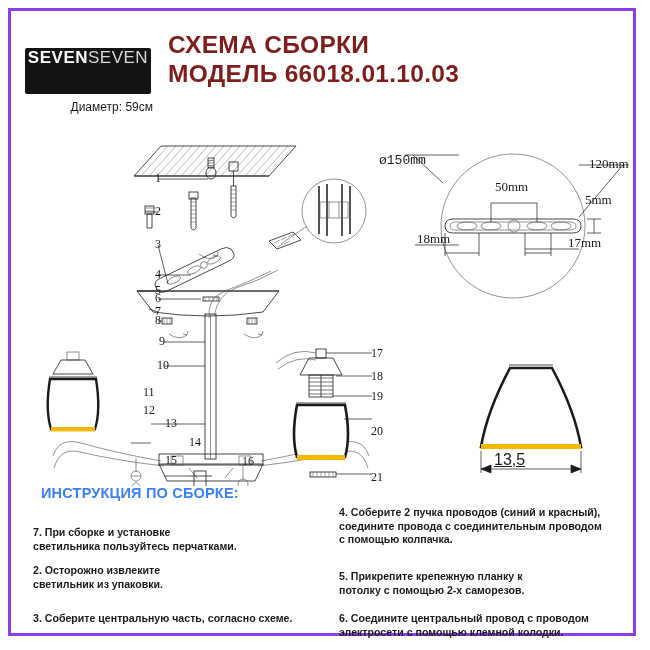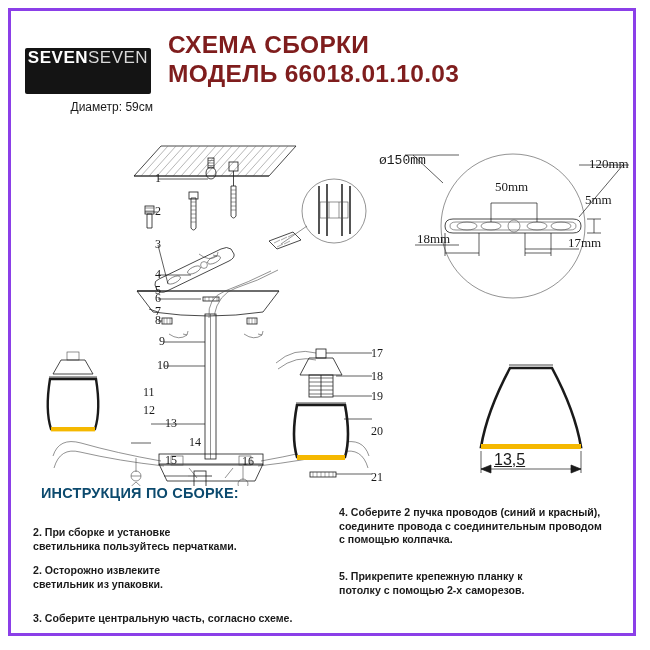--- a/index.html
+++ b/index.html
@@ -44,21 +44,21 @@
     font-size:12px;color:#1a1a1a;
   }
   .dim{
     position:absolute;font-family:"Liberation Serif", serif;
     font-size:13px;color:#1a1a1a;
   }
 
   
   .instr-title{
     position:absolute;left:30px;top:474px;
-    font-size:14.5px;font-weight:bold;color:#0c4a6e;letter-spacing:.2px;
+    font-size:14.5px;font-weight:bold;color:#3b82f6;letter-spacing:.2px;
   }
   .instr{
     position:absolute;font-size:10.6px;color:#1a1a1a;line-height:13.6px;
     font-weight:bold;
   }
   .col-l{left:22px;width:290px;}
   .col-r{left:328px;width:300px;}
 
   svg{display:block;}
   .ln{stroke:#1a1a1a;stroke-width:.8;fill:none;}
@@ -414,26 +414,28 @@
       <line x1="120" y1="100" x2="120" y2="122"></line>
       <line x1="20" y1="118" x2="120" y2="118"></line>
       <path d="M20 118 L30 114 L30 122 Z" fill="#1a1a1a"></path>
       <path d="M120 118 L110 114 L110 122 Z" fill="#1a1a1a"></path>
     </g>
   </svg>
   <div style="position:absolute;left:483px;top:440px;font-size:16px;color:#1a1a1a;text-decoration:underline;">13,5</div>
 
   <div class="instr-title">ИНСТРУКЦИЯ ПО СБОРКЕ:</div>
 
-  <div class="instr col-l" style="top:515px;white-space:pre-line;">2. При сборке и установке
+  <div class="instr col-l" style="top:515px;white-space:pre-line;">7. При сборке и установке
 светильника пользуйтесь перчатками.</div>
   <div class="instr col-l" style="top:553px;white-space:pre-line;">2. Осторожно извлеките
 светильник из упаковки.</div>
   <div class="instr col-l" style="top:601px;white-space:pre-line;">3. Соберите центральную часть, согласно схеме.</div>
 
   <div class="instr col-r" style="top:495px;white-space:pre-line;">4. Соберите 2 пучка проводов (синий и красный),
 соедините провода с соединительным проводом
 с помощью колпачка.</div>
   <div class="instr col-r" style="top:559px;white-space:pre-line;">5. Прикрепите крепежную планку к
 потолку с помощью 2-х саморезов.</div>
+  <div class="instr col-r" style="top:601px;white-space:pre-line;">6. Соедините центральный провод с проводом
+электросети с помощью клемной колодки.</div>
 
 </div>
 </div>
 
 </body></html>

